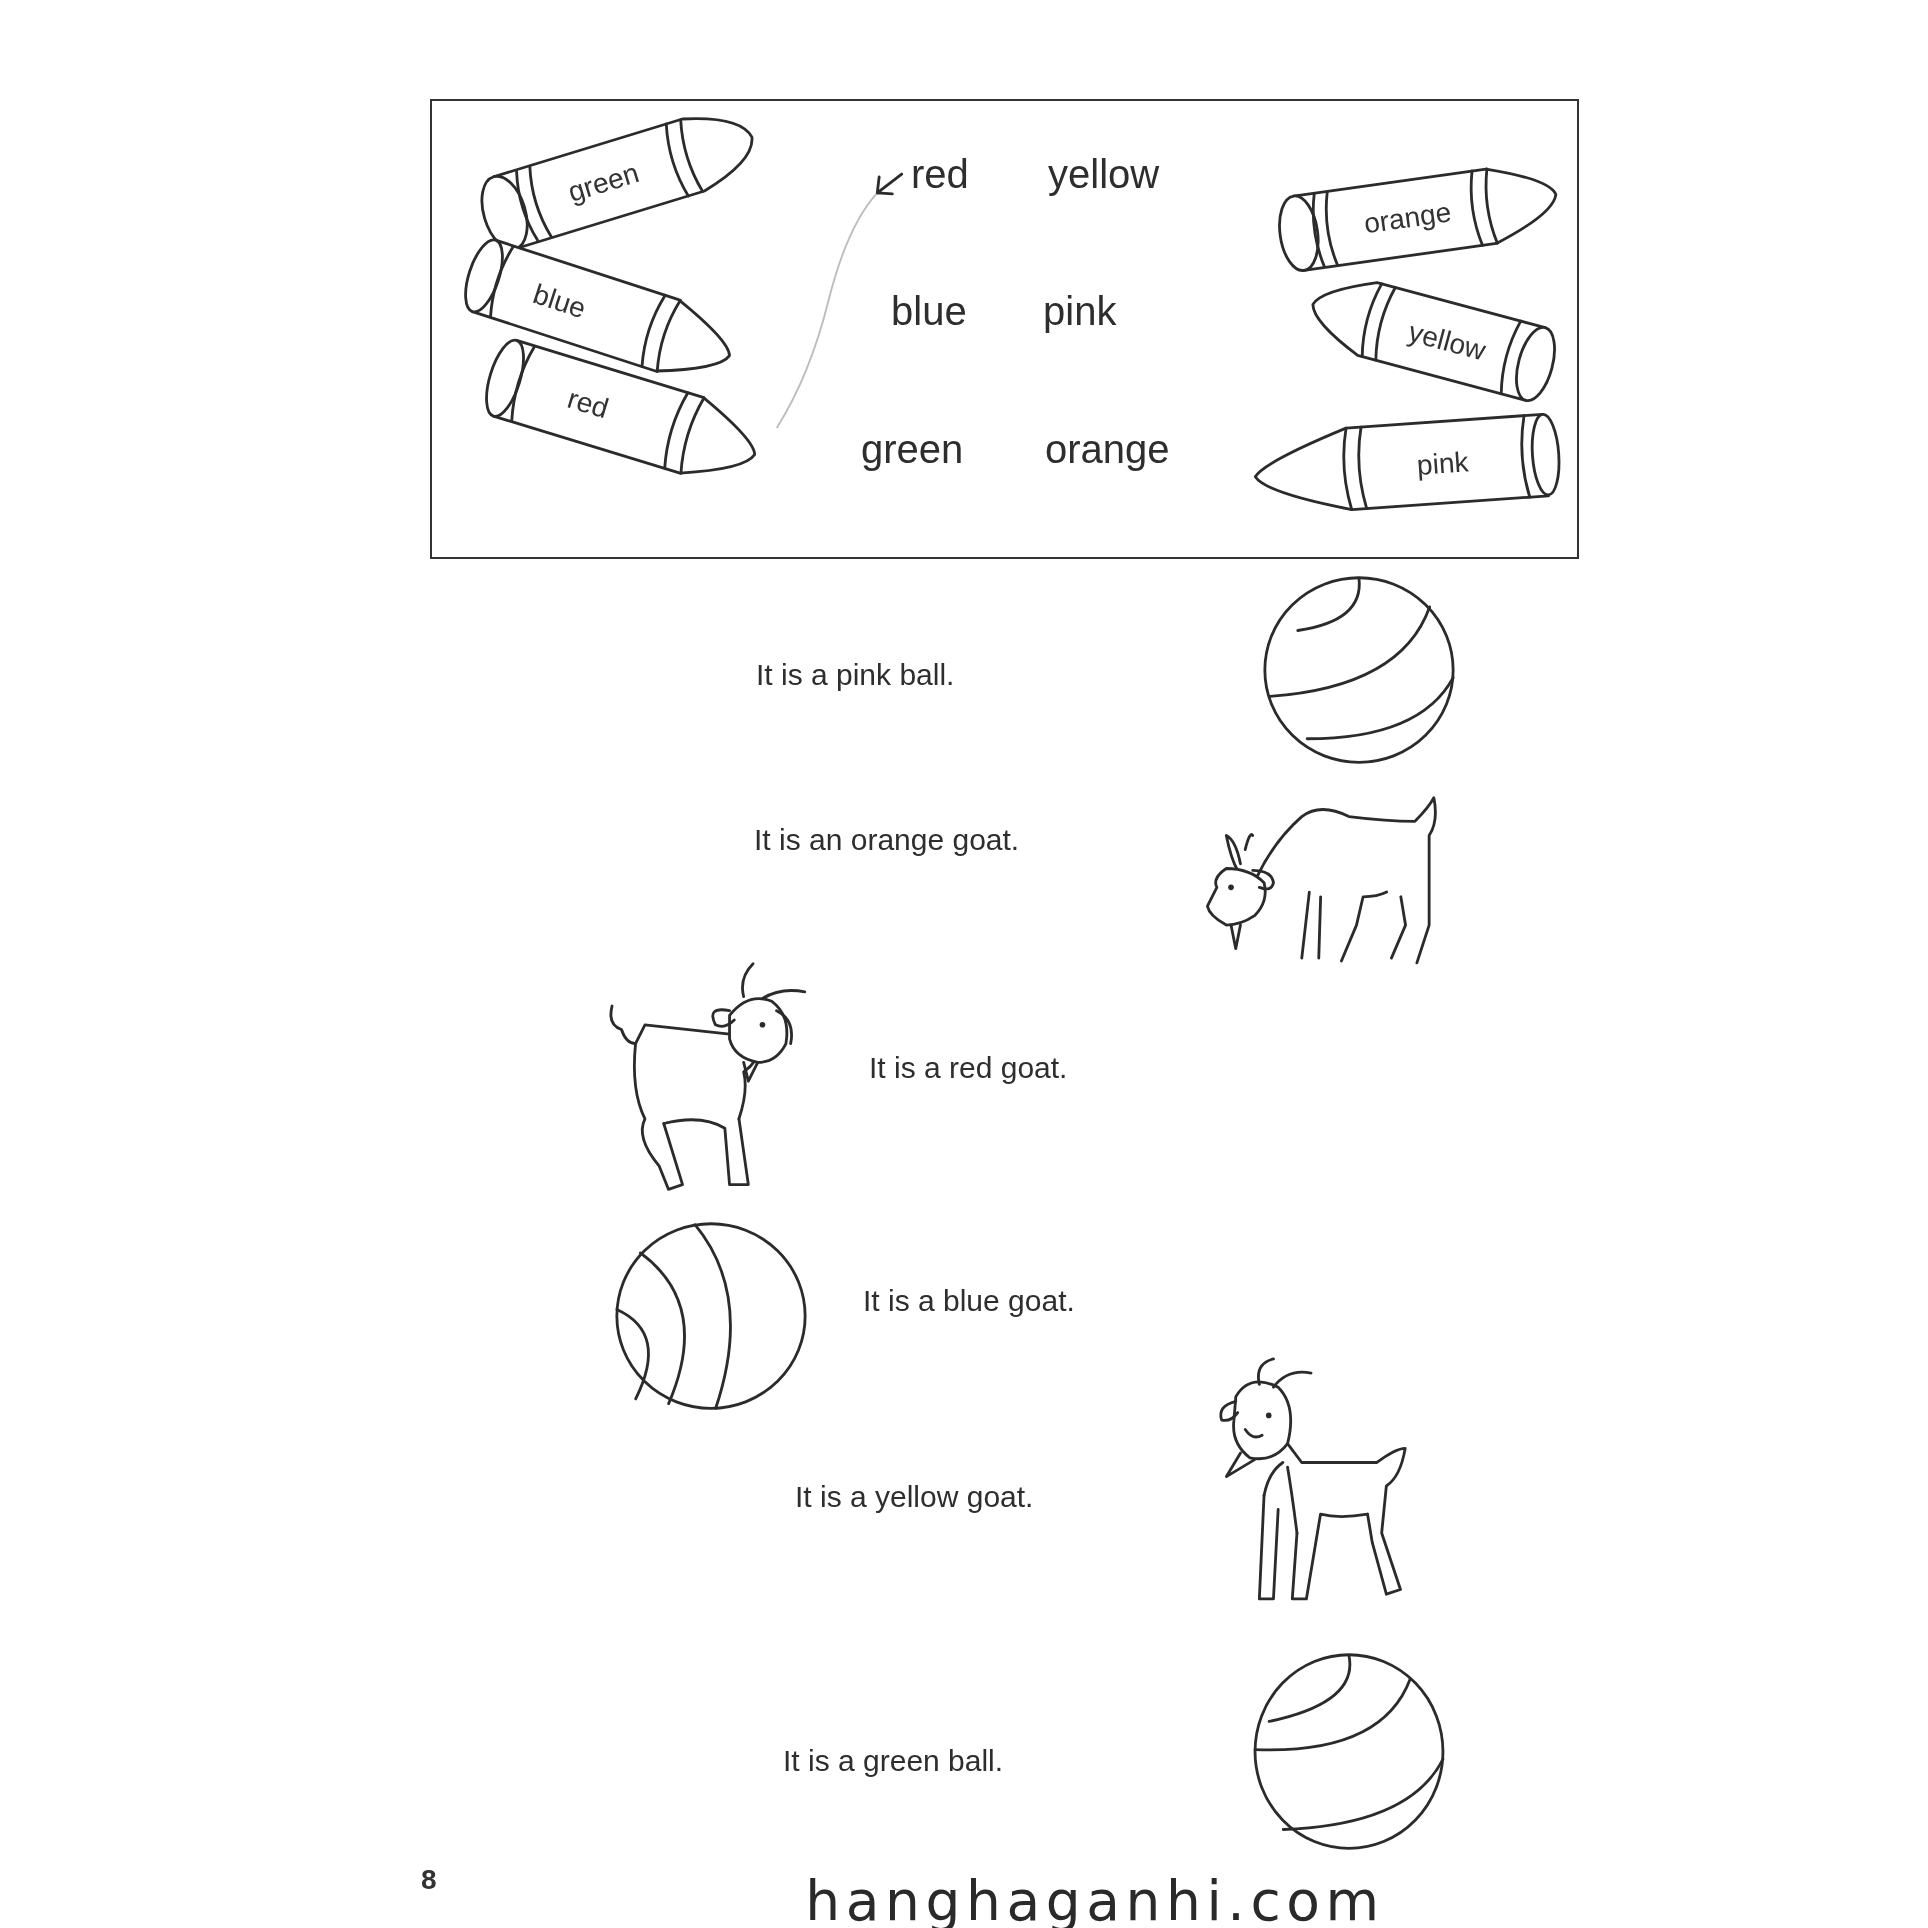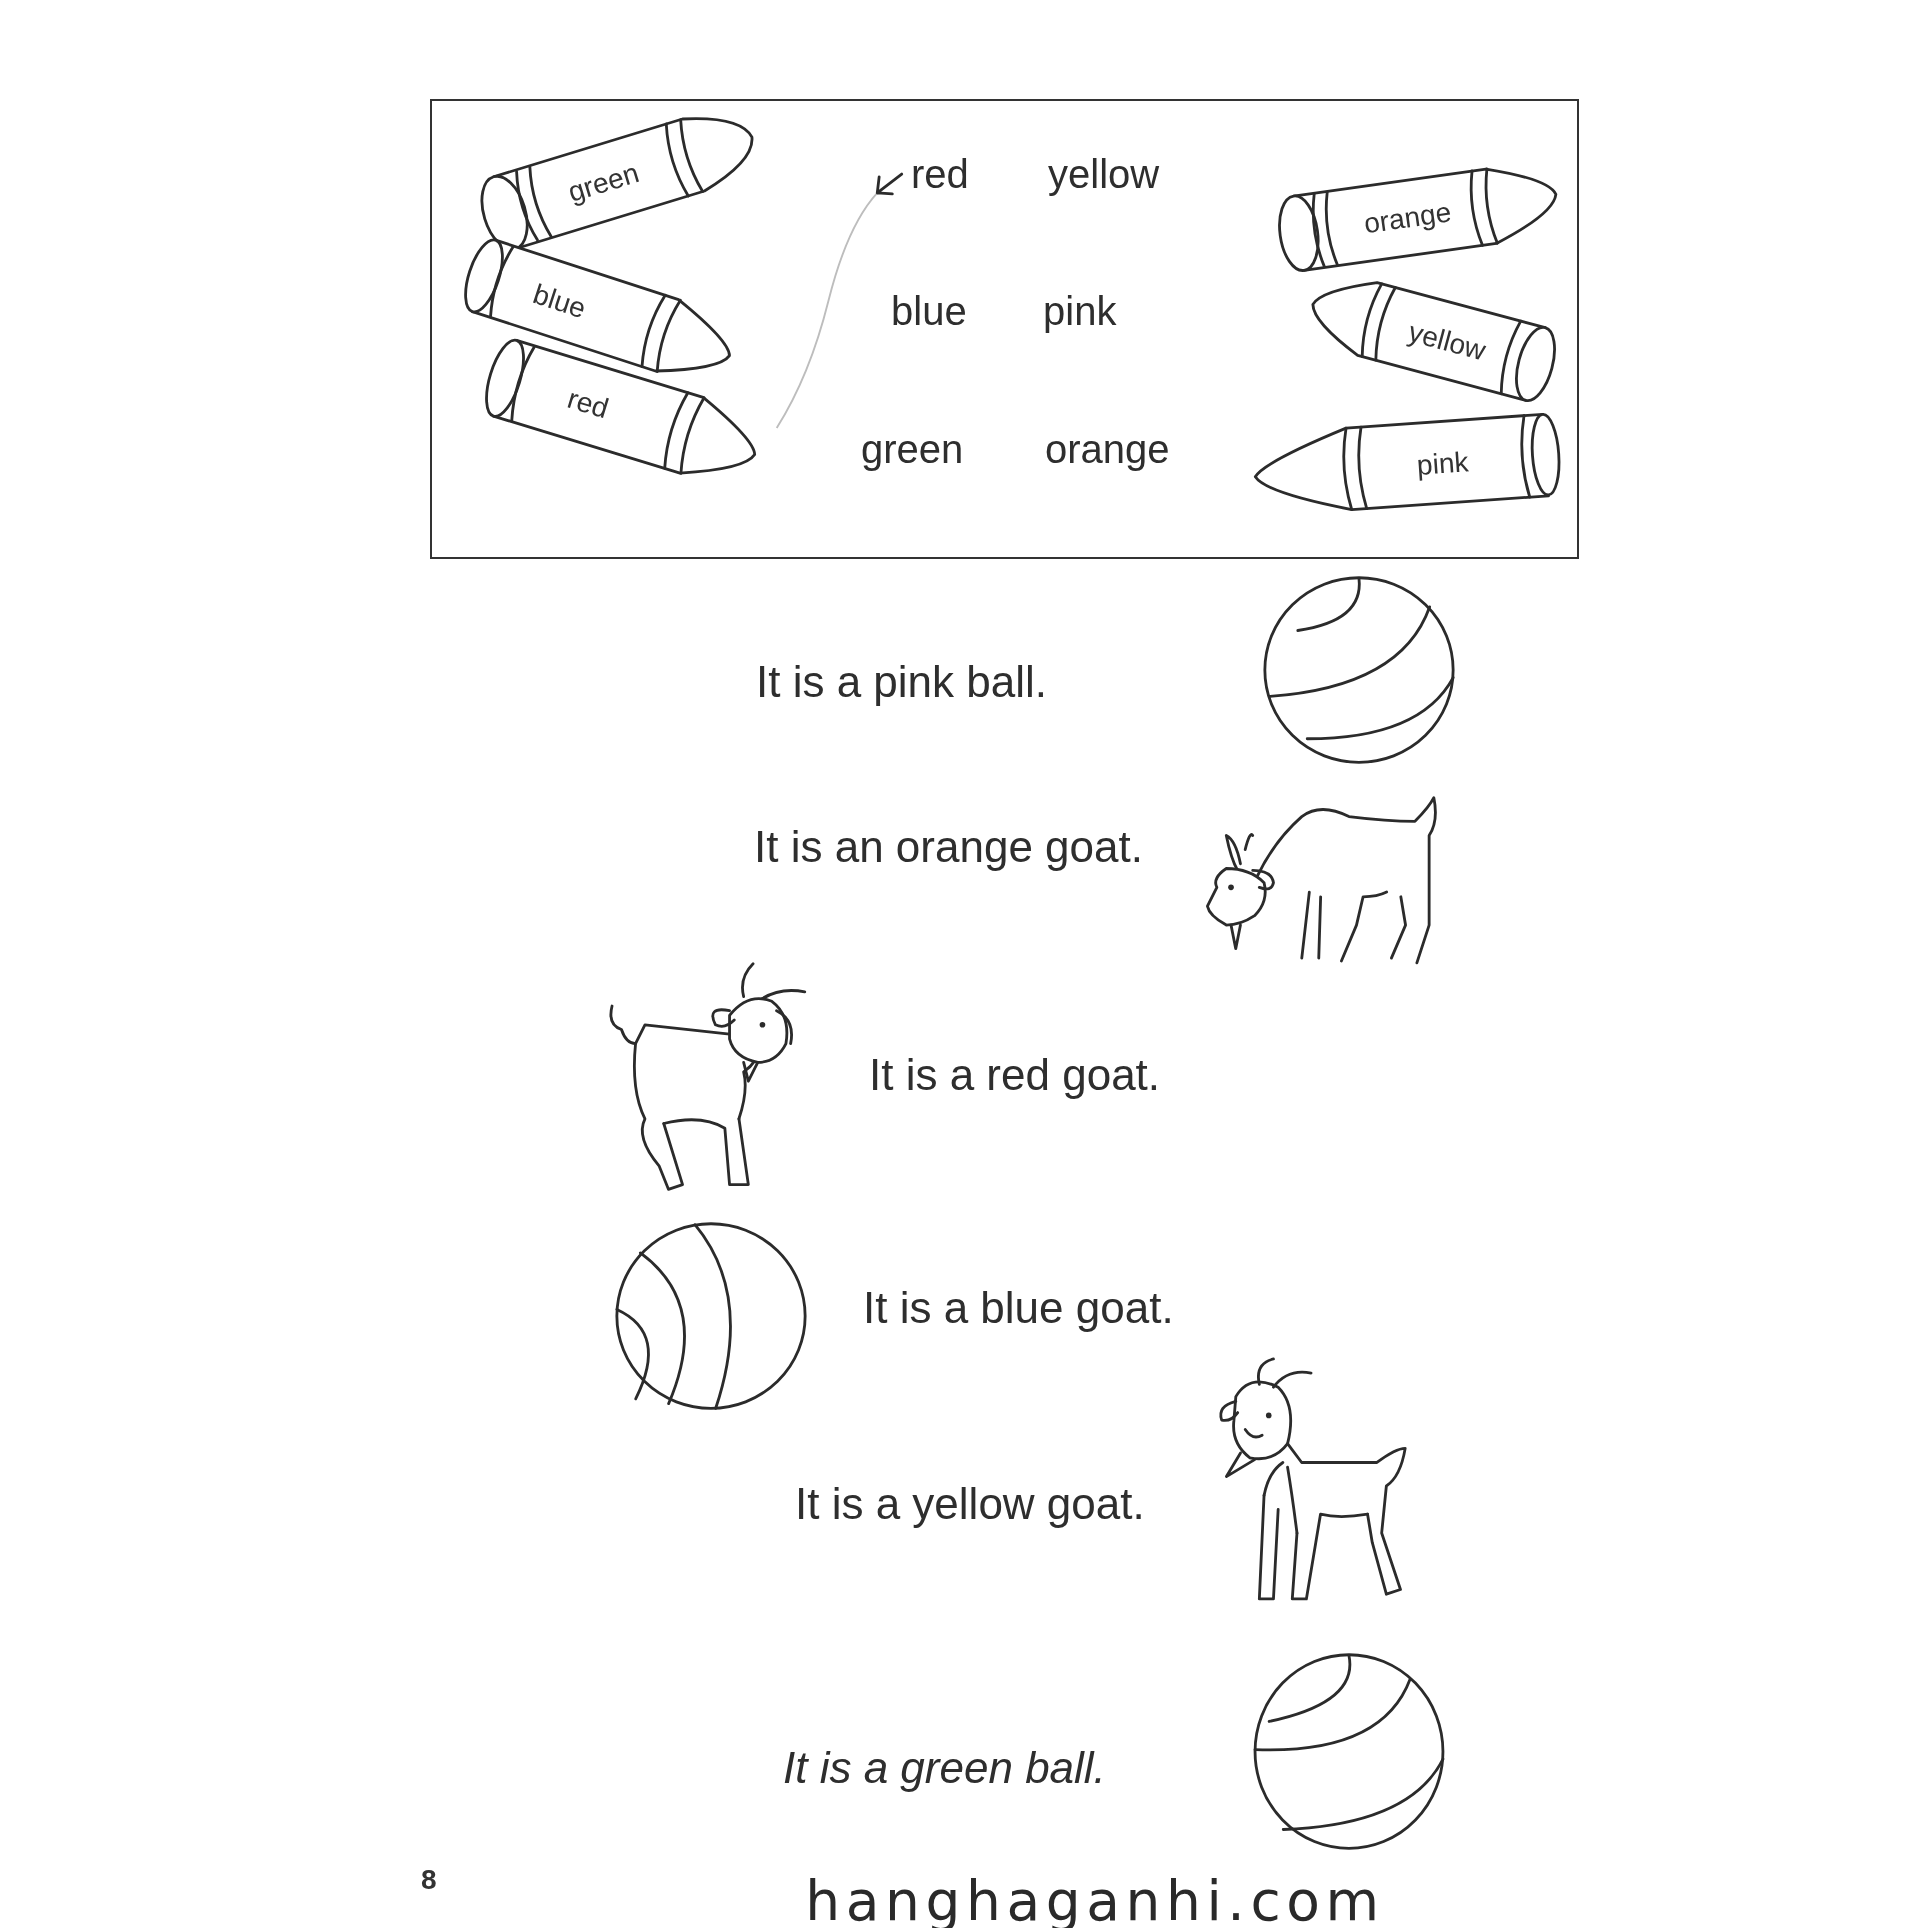--- a/index.html
+++ b/index.html
@@ -1,21 +1,21 @@
 <!DOCTYPE html>
 <html style="font-size:15px"><head>
 <meta charset="utf-8">
 <style>
   html, body { margin:0; padding:0; background:#ffffff; }
   body { width:1928px; height:1928px; position:relative; overflow:hidden;
          font-family:"Liberation Sans", "DejaVu Sans", sans-serif; color:#2b2b2b; }
   .box { position:absolute; left:430px; top:99px; width:1149px; height:460px;
          border:2.8px solid #333; box-sizing:border-box; }
   .word { position:absolute; font-size:40px; color:#2e2e2e; line-height:1; white-space:nowrap; }
-  .sentence { position:absolute; font-size:44px; color:#2e2e2e; line-height:1; white-space:nowrap; }
+  .sentence { position:absolute; font-size:30px; color:#2e2e2e; line-height:1; white-space:nowrap; }
   svg { position:absolute; overflow:visible; }
   svg .ln { fill:none; stroke:#2b2b2b; stroke-width:3; stroke-linecap:round; stroke-linejoin:round; }
   svg .fill-w { fill:#fff; stroke:#2b2b2b; stroke-width:3; stroke-linejoin:round; }
   svg text { font-family:"Liberation Sans", "DejaVu Sans", sans-serif; fill:#333; }
   .page-num { position:absolute; left:421px; top:1864px; font-size:28px; font-weight:bold; color:#333; }
   .watermark { position:absolute; left:0; width:100%; top:1869px; text-align:center;
                padding-left:262px; box-sizing:border-box;
                font-family:"DejaVu Sans", sans-serif; font-size:55px; letter-spacing:5.6px; color:#2a2a2a; }
 </style>
 </head>
@@ -144,21 +144,21 @@
   <path class="ln" d="M20 50 Q0 55 5 70 Q15 72 22 62"></path>
   <circle cx="55" cy="65" r="3" fill="#2b2b2b"></circle>
   <path class="ln" d="M30 80 Q38 92 48 86"></path>
   <path class="ln" d="M25 105 L10 130 L40 112"></path>
   <path class="ln" d="M75 95 L90 115 L170 115 Q190 100 200 100 Q195 130 180 140 L175 190 L195 250 L180 255 L165 200 L160 170"></path>
   <path class="ln" d="M160 170 Q130 175 110 170 L105 200 L95 260 L80 260 L85 190"></path>
   <path class="ln" d="M85 190 Q80 150 75 120 M50 150 L45 260 L60 260 L65 165"></path>
   <path class="ln" d="M50 150 Q55 125 70 115"></path>
 </svg>
 
-<div class="sentence" style="left:783px;top:1746px;font-style:italic;">It is a green ball.</div>
+<div class="sentence" style="left:783px;top:1746px;">It is a green ball.</div>
 <svg style="left:1250px;top:1651px;" width="198" height="202" viewBox="0 0 210 215">
   <ellipse class="fill-w" cx="105" cy="107" rx="100" ry="103"></ellipse>
   <path class="ln" d="M105 5 Q115 55 20 75"></path>
   <path class="ln" d="M170 30 Q140 110 5 105"></path>
   <path class="ln" d="M205 115 Q170 185 35 190"></path>
 </svg>
 
 <div class="page-num">8</div>
 <div class="watermark">hanghaganhi.com</div>
 

